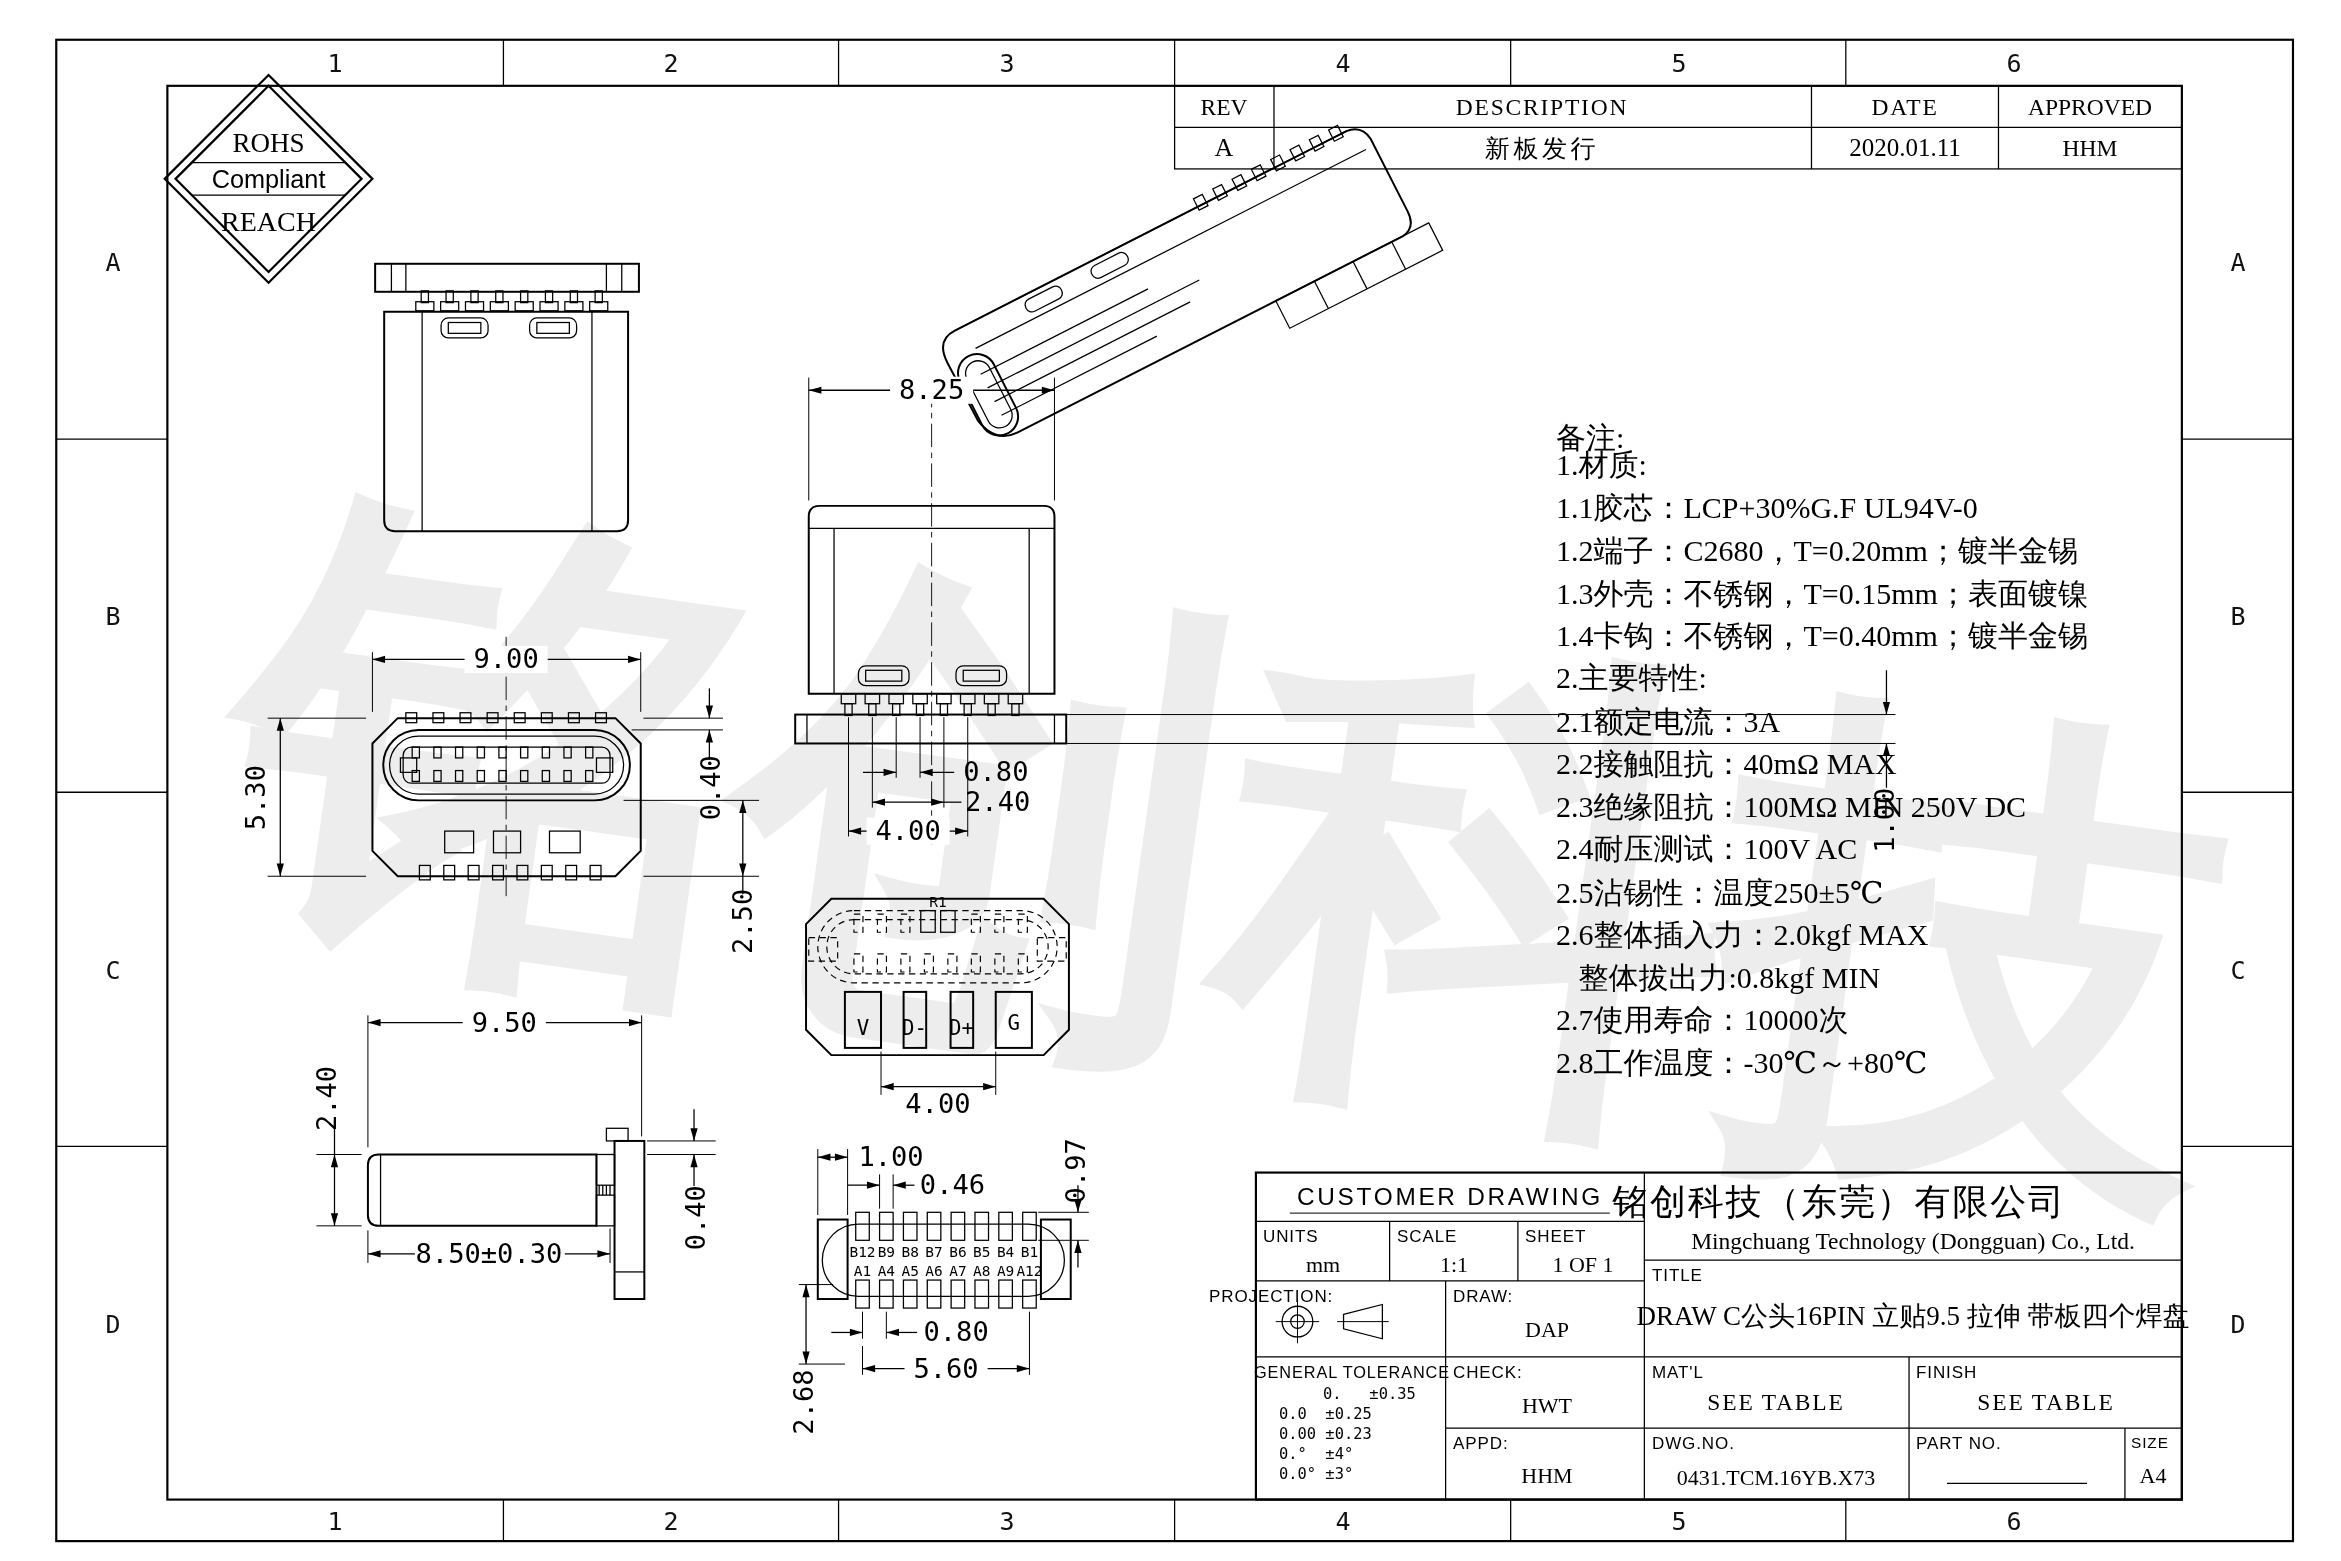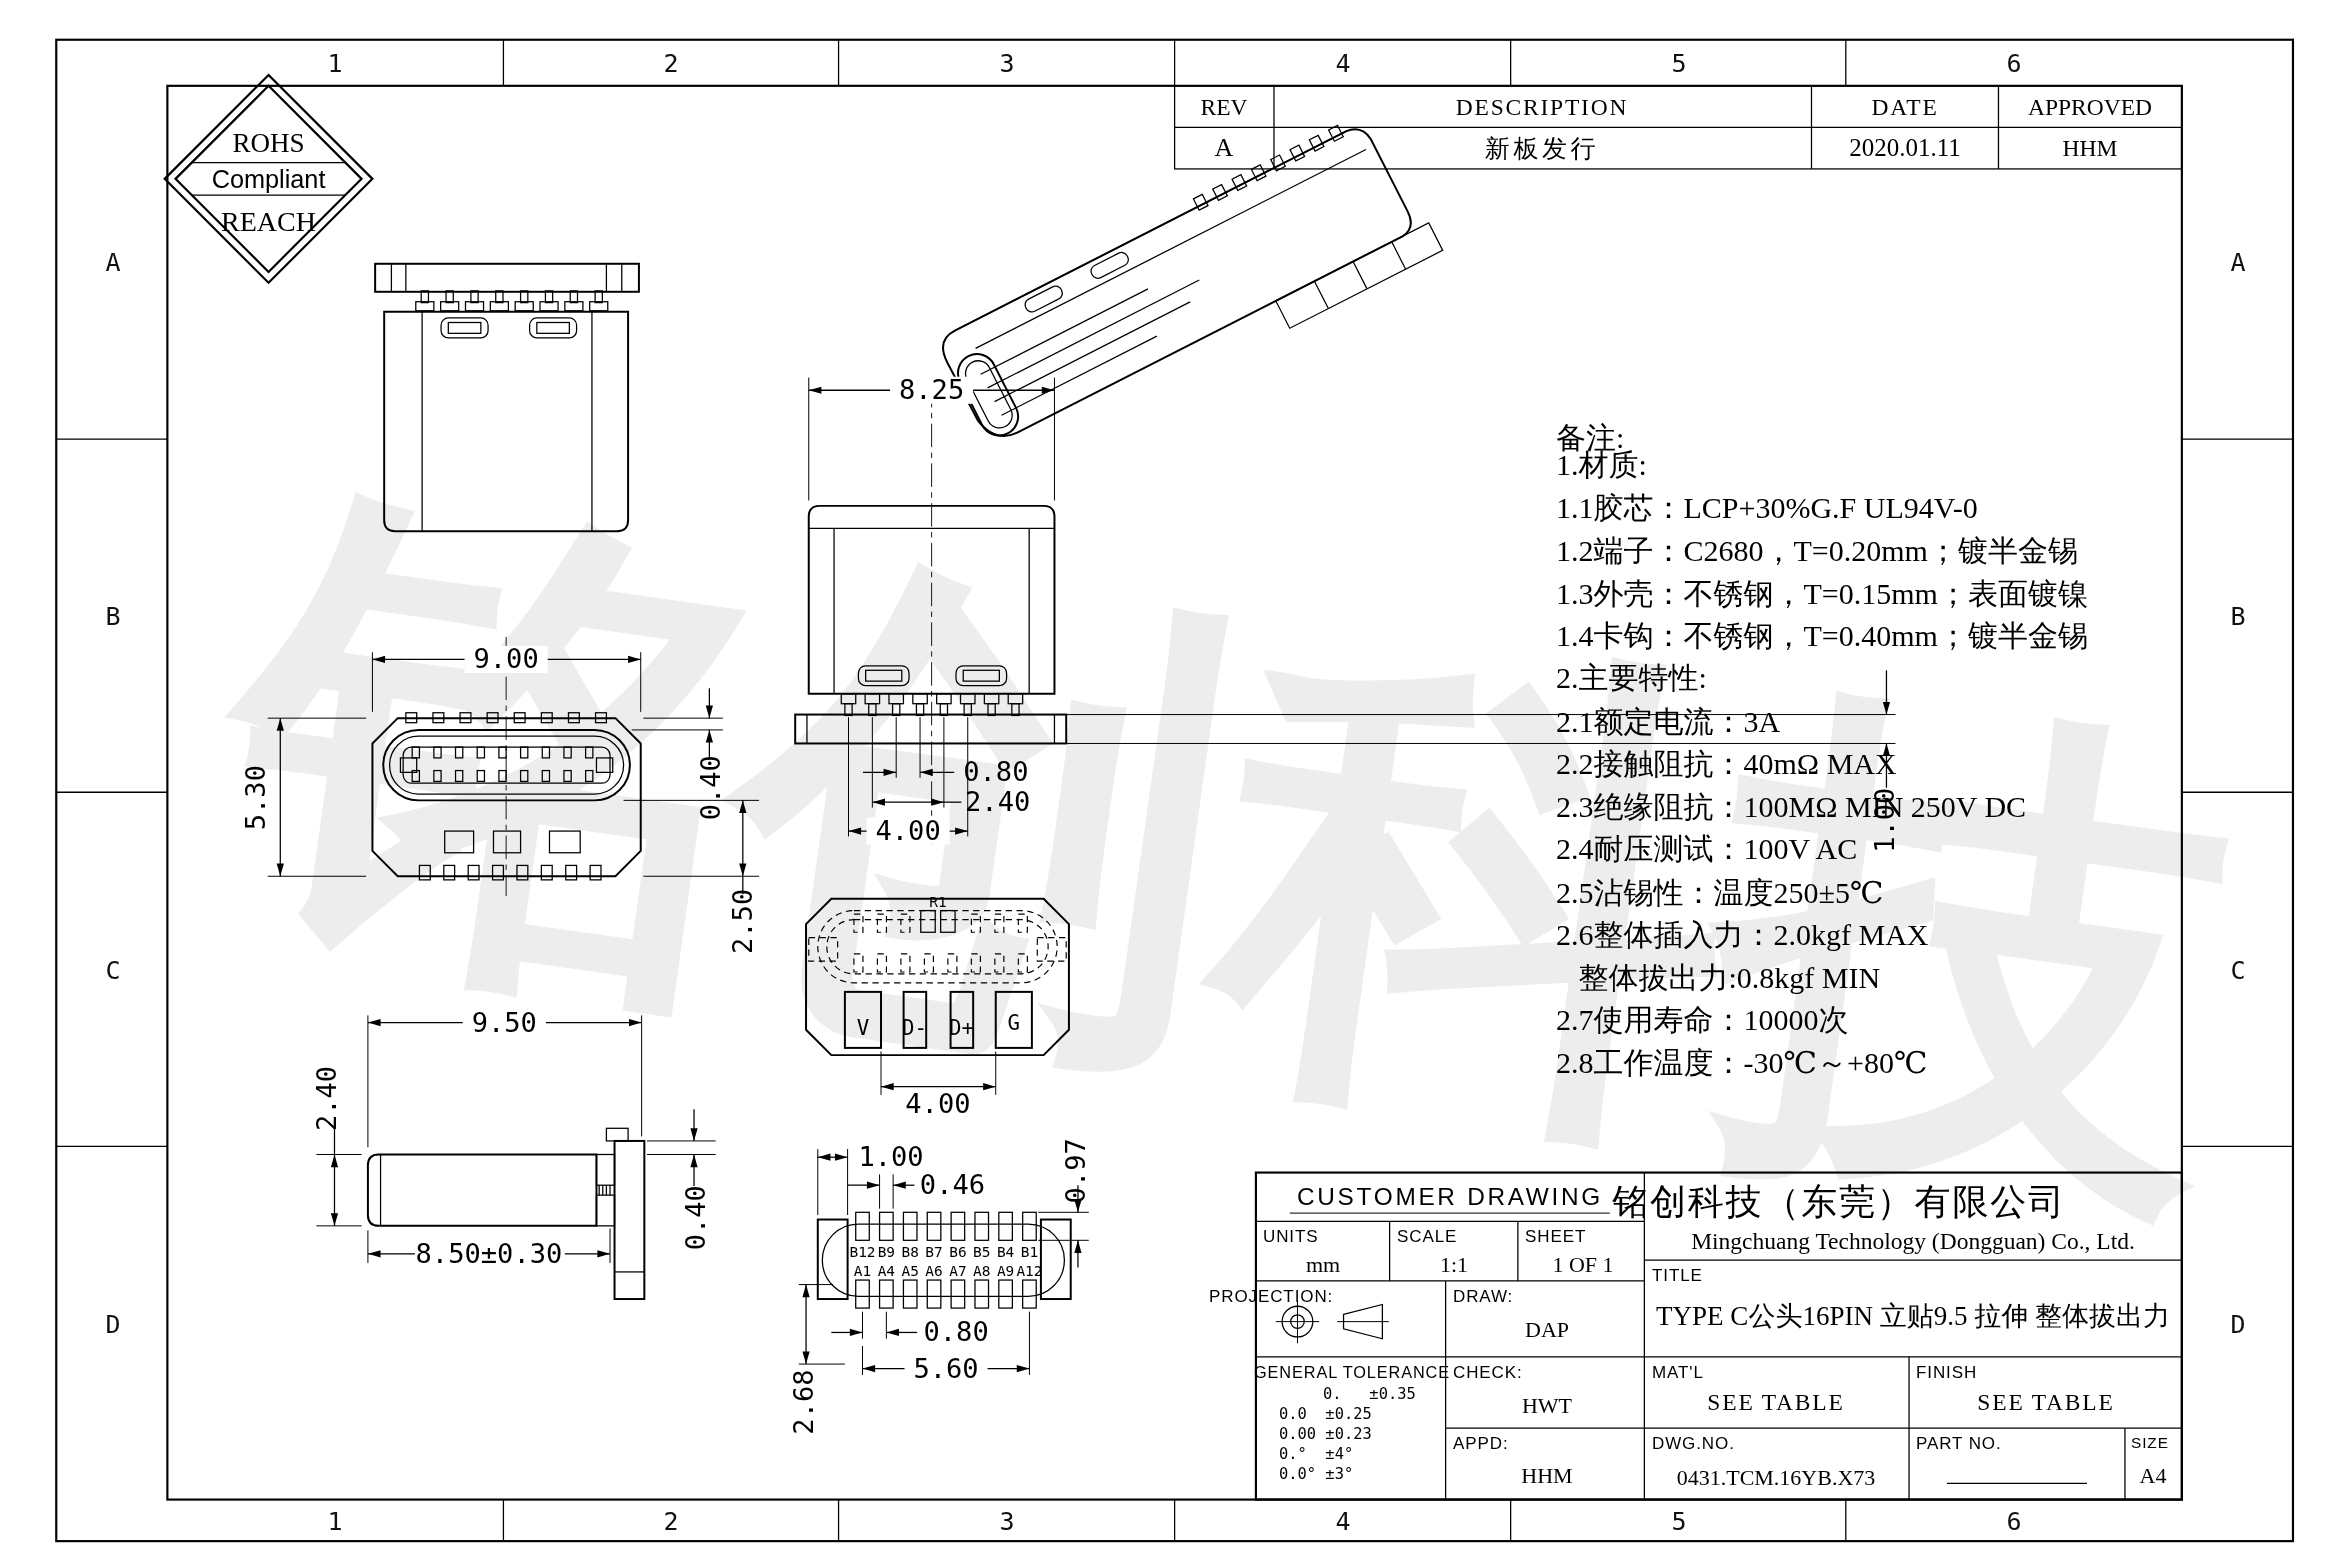--- a/index.html
+++ b/index.html
@@ -546,21 +546,21 @@
 
   <span class="lbl" style="left:1453px;top:1363px">CHECK:</span>
   <span class="val ctr abs" style="left:1547px;top:1406px">HWT</span>
   <span class="lbl" style="left:1453px;top:1434px">APPD:</span>
   <span class="val ctr abs" style="left:1547px;top:1476px">HHM</span>
 
   <span class="abs ctr cmpcn" style="left:1839px;top:1202px">铭创科技（东莞）有限公司</span>
   <span class="abs ctr cmpen" style="left:1913px;top:1241px">Mingchuang Technology (Dongguan) Co., Ltd.</span>
 
   <span class="lbl" style="left:1652px;top:1266px">TITLE</span>
-  <span class="abs ctr ttl" style="left:1913px;top:1316px">TYPE C公头16PIN 立贴9.5 拉伸 整体拔出力</span>
+  <span class="abs ctr ttl" style="left:1913px;top:1316px">DRAW C公头16PIN 立贴9.5 拉伸 带板四个焊盘</span>
 
   <span class="lbl" style="left:1652px;top:1363px">MAT'L</span>
   <span class="val ctr abs" style="left:1776px;top:1402px;font-size:23.5px;letter-spacing:1.8px">SEE TABLE</span>
   <span class="lbl" style="left:1916px;top:1363px">FINISH</span>
   <span class="val ctr abs" style="left:2046px;top:1402px;font-size:23.5px;letter-spacing:1.8px">SEE TABLE</span>
 
   <span class="lbl" style="left:1652px;top:1434px">DWG.NO.</span>
   <span class="val ctr abs" style="left:1776px;top:1478px">0431.TCM.16YB.X73</span>
   <span class="lbl" style="left:1916px;top:1434px">PART NO.</span>
   <span class="lbl" style="left:2131px;top:1434px;font-size:15.4px">SIZE</span>

